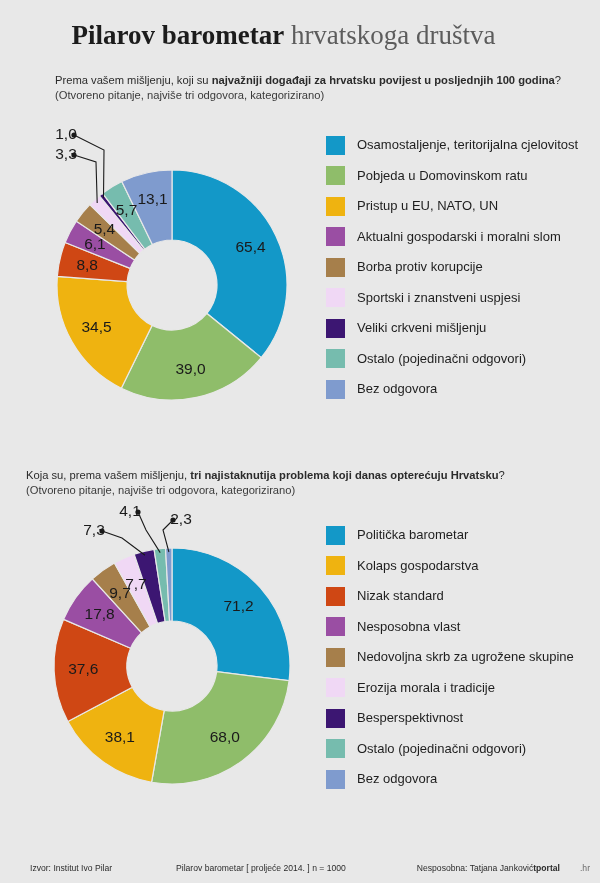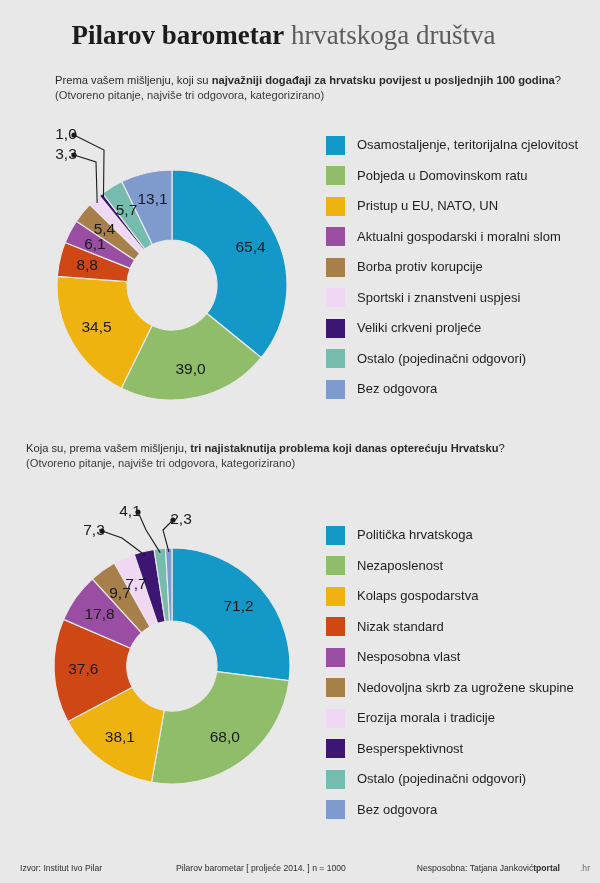--- a/index.html
+++ b/index.html
@@ -35,21 +35,21 @@
     position: absolute;
     left: 26px; width: 560px;
     font-size: 11.2px;
     line-height: 14.5px;
     color: #2b2b2b;
   }
   .question .q-main { font-weight: normal; }
   .question .q-bold { font-weight: bold; }
   .question .q-sub  { display: block; color: #3a3a3a; }
   #question-1 { top: 73px; margin-left: 29px; }
-  #question-2 { top: 441px; }
+  #question-2 { top: 468px; }
 
   
   .chart-section { position: absolute; left: 0; width: 600px; }
   #chart-section-1 { top: 128px; height: 310px; }
   #chart-section-2 { top: 518px; height: 310px; }
 
   .donut-wrap {
     position: absolute;
     left: 18px; top: 0;
     width: 300px; height: 300px;
@@ -93,21 +93,21 @@
   
   .footer {
     position: absolute;
     left: 0; bottom: 0;
     width: 600px; height: 30px;
     display: flex;
     align-items: center;
     font-size: 8.6px;
     color: #2c2c2c;
   }
-  .footer-source  { position: absolute; left: 20px; white-space: nowrap; }
+  .footer-source  { position: absolute; left: 30px; white-space: nowrap; }
   .footer-center  { position: absolute; left: 176px; white-space: nowrap; }
   .footer-credit  { position: absolute; right: 10px; white-space: nowrap; }
   .footer-credit .brand { font-weight: bold; }
   .footer-credit .brand-tld { font-weight: normal; color: #6a6a6a; margin-left: 20px; }
 </style>
 </head>
 <body>
 
 <div class="page">
 
@@ -170,21 +170,21 @@
         <div class="legend-item">
           <span class="legend-swatch" style="background: rgb(166, 127, 75);"></span>
           <span class="legend-label">Borba protiv korupcije</span>
         </div>
         <div class="legend-item">
           <span class="legend-swatch" style="background: rgb(240, 216, 245);"></span>
           <span class="legend-label">Sportski i znanstveni uspjesi</span>
         </div>
         <div class="legend-item">
           <span class="legend-swatch" style="background: rgb(60, 22, 114);"></span>
-          <span class="legend-label">Veliki crkveni proljeće</span>
+          <span class="legend-label">Veliki crkveni mišljenju</span>
         </div>
         <div class="legend-item">
           <span class="legend-swatch" style="background: rgb(118, 188, 174);"></span>
           <span class="legend-label">Ostalo (pojedinačni odgovori)</span>
         </div>
         <div class="legend-item">
           <span class="legend-swatch" style="background: rgb(127, 155, 206);"></span>
           <span class="legend-label">Bez odgovora</span>
         </div>
       </div>
@@ -222,25 +222,21 @@
           <circle cx="120" cy="-6" r="2.6" class="leader-dot"></circle>
           <text x="112" y="-6" class="slice-label outside" text-anchor="end">4,1</text>
           <path d="M 155 2 L 145 12 L 150.9 34.0" class="leader"></path>
           <circle cx="155" cy="2" r="2.6" class="leader-dot"></circle>
           <text x="163" y="2" class="slice-label outside" text-anchor="start">2,3</text>
         </svg>
     </div>
     <div class="legend" id="legend-2">
         <div class="legend-item">
           <span class="legend-swatch" style="background: rgb(19, 152, 200);"></span>
-          <span class="legend-label">Politička hrvatskoga</span>
-        </div>
-        <div class="legend-item">
-          <span class="legend-swatch" style="background: rgb(143, 189, 106);"></span>
-          <span class="legend-label">Nezaposlenost</span>
+          <span class="legend-label">Politička barometar</span>
         </div>
         <div class="legend-item">
           <span class="legend-swatch" style="background: rgb(239, 179, 16);"></span>
           <span class="legend-label">Kolaps gospodarstva</span>
         </div>
         <div class="legend-item">
           <span class="legend-swatch" style="background: rgb(207, 71, 20);"></span>
           <span class="legend-label">Nizak standard</span>
         </div>
         <div class="legend-item">

